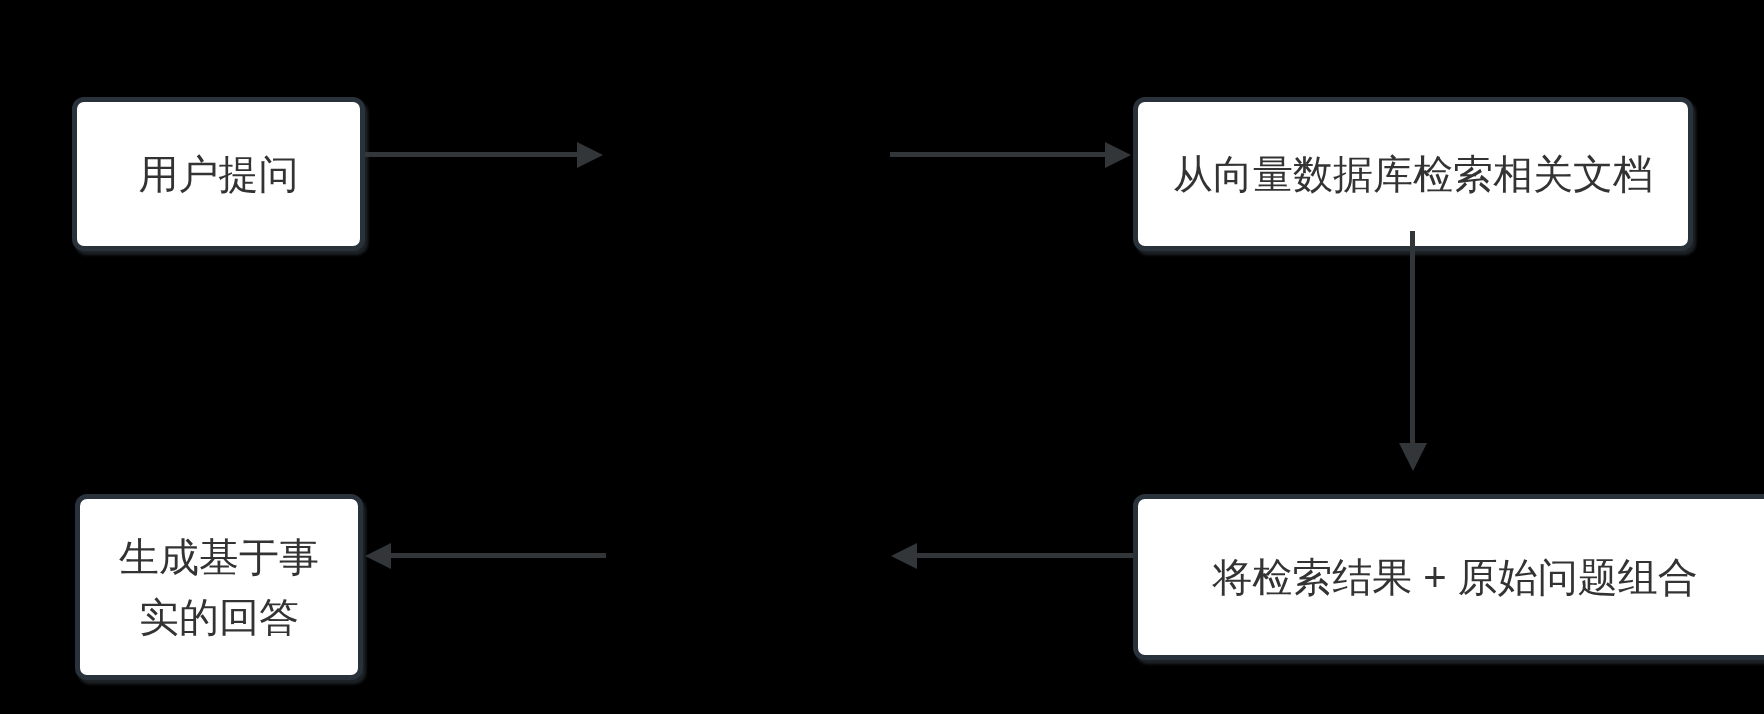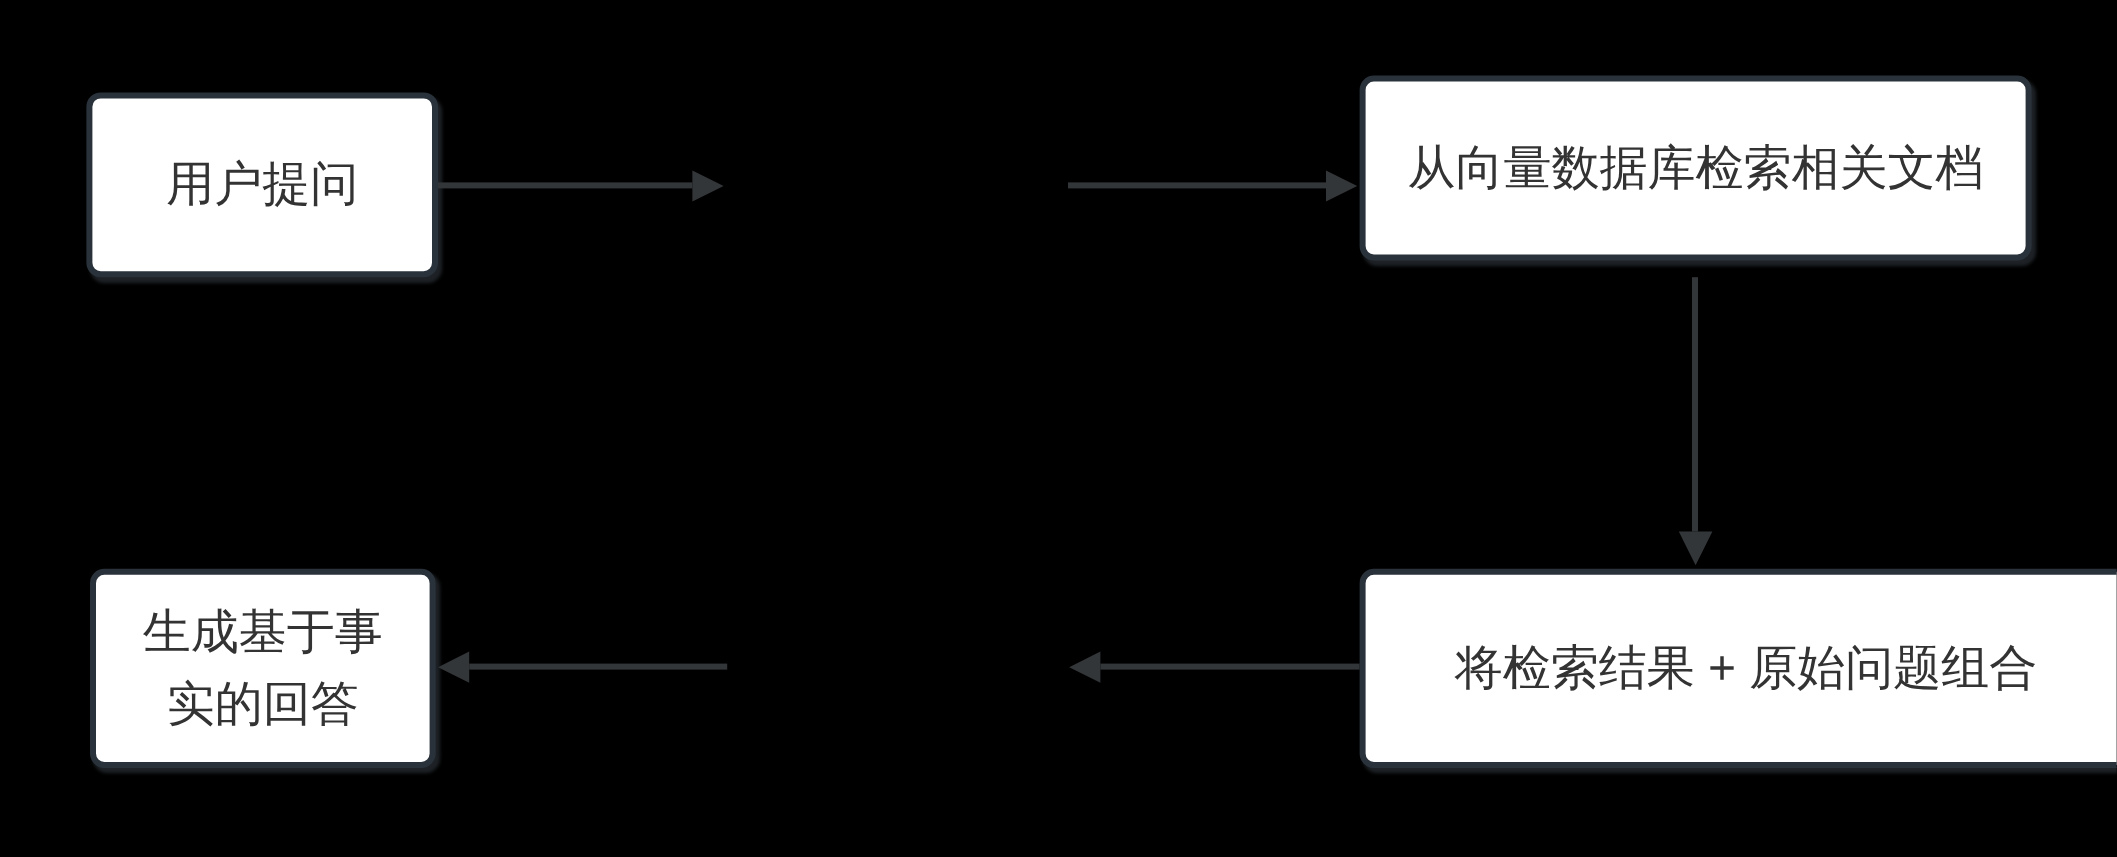--- a/index.html
+++ b/index.html
@@ -19,28 +19,29 @@
     border: 5px solid #29323b;
     border-radius: 12px;
     display: flex;
     align-items: center;
     justify-content: center;
     color: #333333;
     font-size: 40px;
     line-height: 1.5;
     text-align: center;
     box-shadow: 3px 4px 3px rgba(85, 96, 110, 0.35);
+    margin-top: 20px;
   }
   .node-label { display: inline-block; }
   #node-1 { left: 72px;   top: 77px;  width: 293px; height: 154px; }
   #node-2 { left: 603px;  top: 77px;  width: 287px; height: 154px; }
-  #node-3 { left: 1133px; top: 63px;  width: 560px; height: 154px; }
+  #node-3 { left: 1133px; top: 77px;  width: 560px; height: 154px; }
   #node-4 { left: 1133px; top: 474px; width: 644px; height: 166px; }
   #node-5 { left: 606px;  top: 474px; width: 283px; height: 166px; }
-  #node-6 { left: 75px;   top: 474px; width: 288px; height: 166px; }
+  #node-6 { left: 75px;   top: 474px; width: 288px; height: 186px; }
   #node-6 .node-label { max-width: 205px; } 
 
   
   .edge-line {
     position: absolute;
     background: #333638;
   }
   .edge-head {
     position: absolute;
     width: 0;

